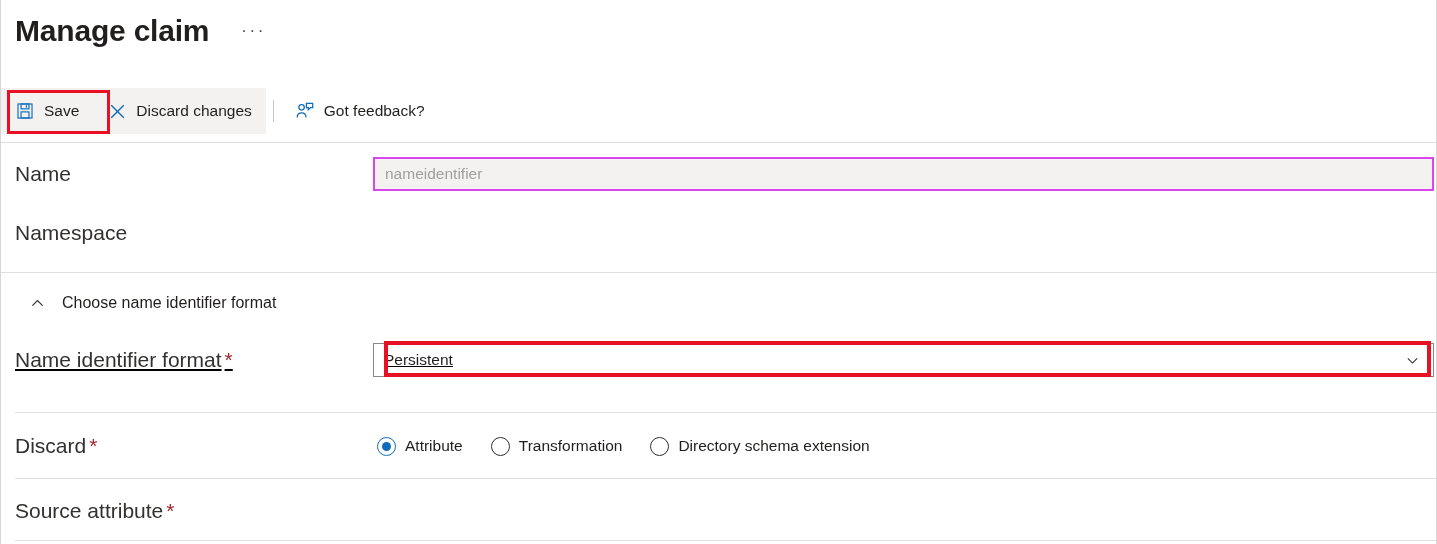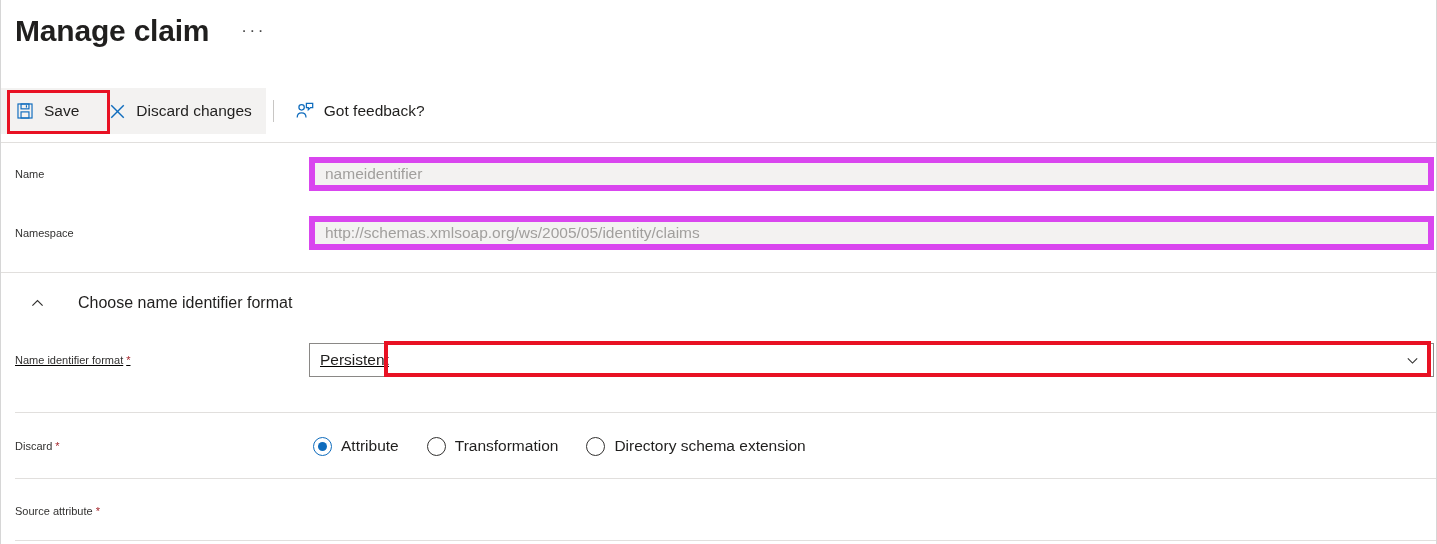--- a/index.html
+++ b/index.html
@@ -110,40 +110,40 @@
 
   
   .row {
     position: absolute;
     left: 0;
     width: 100%;
     display: flex;
     align-items: center;
   }
   .lbl {
-    width: 308px;
+    width: 372px;
     padding-left: 14px;
-    font-size: 11px;
+    font-size: 21px;
     color: #323130;
     flex: 0 0 auto;
   }
   .req { color: #a4262c; margin-left: 3px; }
 
   .field {
     flex: 1 1 auto;
     height: 34px;
     display: flex;
     align-items: center;
     font-size: 15.5px;
     padding: 0 10px;
     margin-right: 2px;
   }
   .field.readonly {
     background: #f3f2f1;
-    border: 6px solid #d946ef;
+    border: 2px solid #d946ef;
     color: #a19f9d;
   }
   .field.select {
     background: #ffffff;
     border: 1px solid #8a8886;
     color: #201f1e;
     justify-content: space-between;
   }
   .chev {
     color: #323130;
@@ -161,21 +161,21 @@
     pointer-events: none;
     z-index: 5;
   }
 
   
   .section-head {
     position: absolute;
     left: 0;
     display: flex;
     align-items: center;
-    gap: 32px;
+    gap: 16px;
     padding-left: 28px;
     cursor: pointer;
     font-size: 16px;
     color: #201f1e;
   }
   .section-head .caret { display: inline-flex; color: #323130; }
 
   
   .radio-group {
     display: flex;
@@ -262,21 +262,20 @@
 
   <div class="divider" style="top:142px;"></div>
 
   <div class="row" style="top:157px; height:34px;">
     <div class="lbl">Name</div>
     <div class="field readonly">nameidentifier</div>
   </div>
 
   <div class="row" style="top:216px; height:34px;">
     <div class="lbl">Namespace</div>
-    <div class="field readonly">http://schemas.xmlsoap.org/ws/2005/05/identity/claims</div>
   </div>
 
   <div class="divider" style="top:272px;"></div>
 
   <div class="section-head" style="top:289px; height:28px;">
     <span class="caret">
       <svg width="17" height="17" viewBox="0 0 20 20" stroke="#323130" stroke-width="1.4" fill="none">
         <polyline points="4,12.5 10,6.5 16,12.5"></polyline>
       </svg>
     </span>

